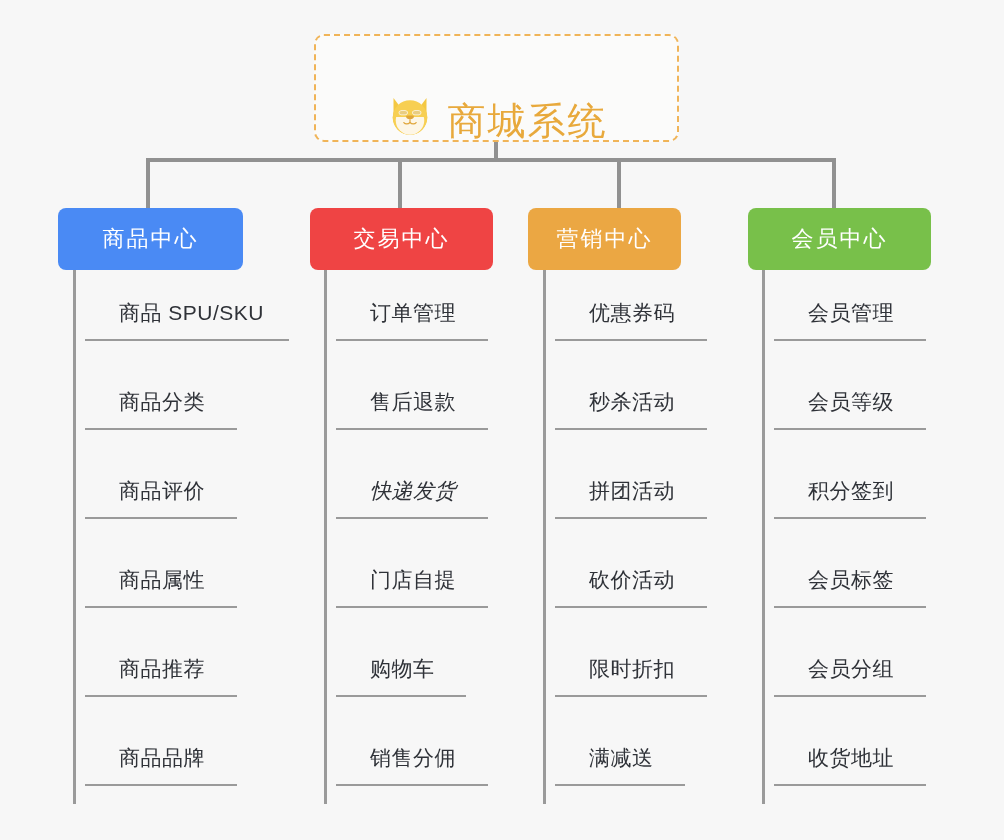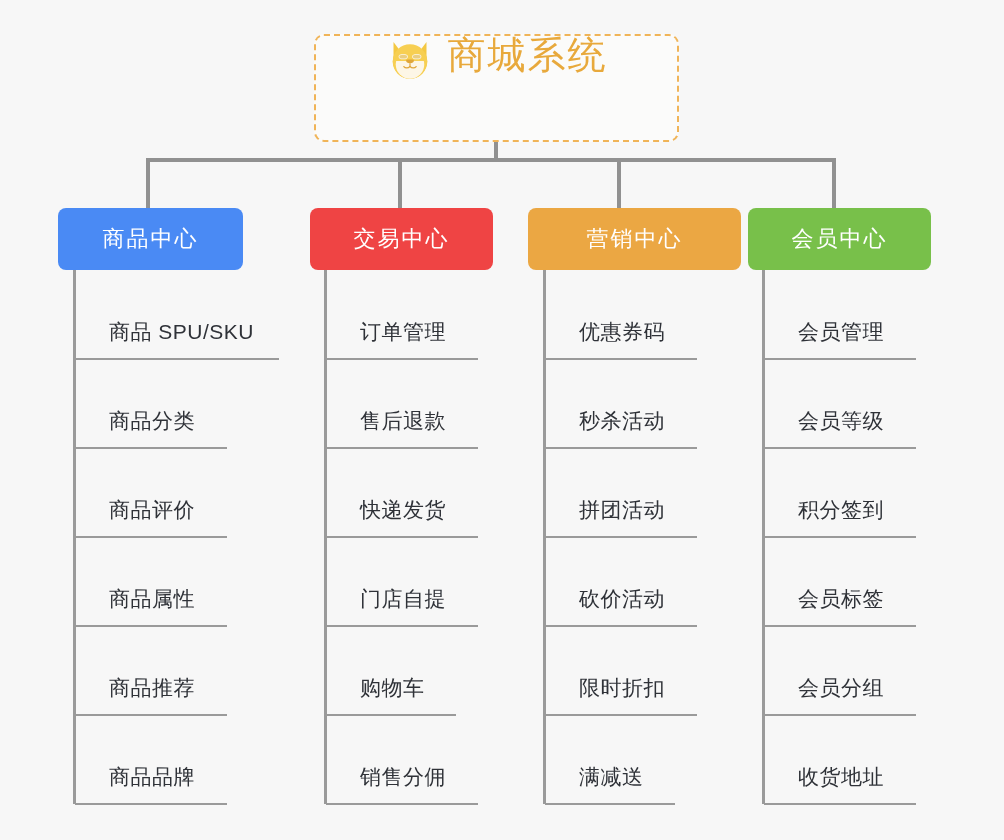--- a/index.html
+++ b/index.html
@@ -24,21 +24,21 @@
   .root-node {
     position: absolute;
     left: 314px;
     top: 34px;
     width: 365px;
     height: 108px;
     background: #fbfbfa;
     border: 2px dashed #f0b458;
     border-radius: 10px;
     display: flex;
-    align-items: flex-start;
+    align-items: flex-end;
     justify-content: center;
     gap: 14px;
   }
 
   .root-icon {
     width: 48px;
     height: 48px;
     flex: 0 0 48px;
     position: relative;
     display: block;
@@ -102,22 +102,22 @@
   }
   .branch-trunk {
     position: absolute;
     left: 0;
     top: 0;
     width: 3px;
     background: #9a9a9a;
   }
   .leaf {
     position: absolute;
-    left: 2px;
-    height: 90px;
+    left: 12px;
+    height: 71px;
     display: block;
   }
   .leaf-label {
     position: absolute;
     left: 34px;
     bottom: 14px;
     font-size: 21px;
     color: #2f3238;
     white-space: nowrap;
     letter-spacing: 0.5px;
@@ -200,38 +200,38 @@
       <div class="branch" style="left: 324px; height: 534px;">
         <div class="branch-trunk" style="height: 534px;"></div>
         <div class="leaf" style="top: 0px; width: 152px;">
           <span class="leaf-label">订单管理</span>
           <div class="leaf-underline" style="width: 152px;"></div>
         </div>
         <div class="leaf" style="top: 89px; width: 152px;">
           <span class="leaf-label">售后退款</span>
           <div class="leaf-underline" style="width: 152px;"></div>
         </div>
-        <div class="leaf" style="top: 178px; width: 152px;">
+        <div class="leaf" style="top: 178px; width: 152px; font-style: italic;">
           <span class="leaf-label">快递发货</span>
           <div class="leaf-underline" style="width: 152px;"></div>
         </div>
         <div class="leaf" style="top: 267px; width: 152px;">
           <span class="leaf-label">门店自提</span>
           <div class="leaf-underline" style="width: 152px;"></div>
         </div>
         <div class="leaf" style="top: 356px; width: 130px;">
           <span class="leaf-label">购物车</span>
           <div class="leaf-underline" style="width: 130px;"></div>
         </div>
         <div class="leaf" style="top: 445px; width: 152px;">
           <span class="leaf-label">销售分佣</span>
           <div class="leaf-underline" style="width: 152px;"></div>
         </div>
       </div>
-      <div class="cat-box" style="left: 528px; width: 213px; background: rgb(235, 167, 67); align-items: center;">
+      <div class="cat-box" style="left: 528px; width: 153px; background: rgb(235, 167, 67); align-items: center;">
         <span>营销中心</span>
       </div>
       <div class="branch" style="left: 543px; height: 534px;">
         <div class="branch-trunk" style="height: 534px;"></div>
         <div class="leaf" style="top: 0px; width: 152px;">
           <span class="leaf-label">优惠券码</span>
           <div class="leaf-underline" style="width: 152px;"></div>
         </div>
         <div class="leaf" style="top: 89px; width: 152px;">
           <span class="leaf-label">秒杀活动</span>

